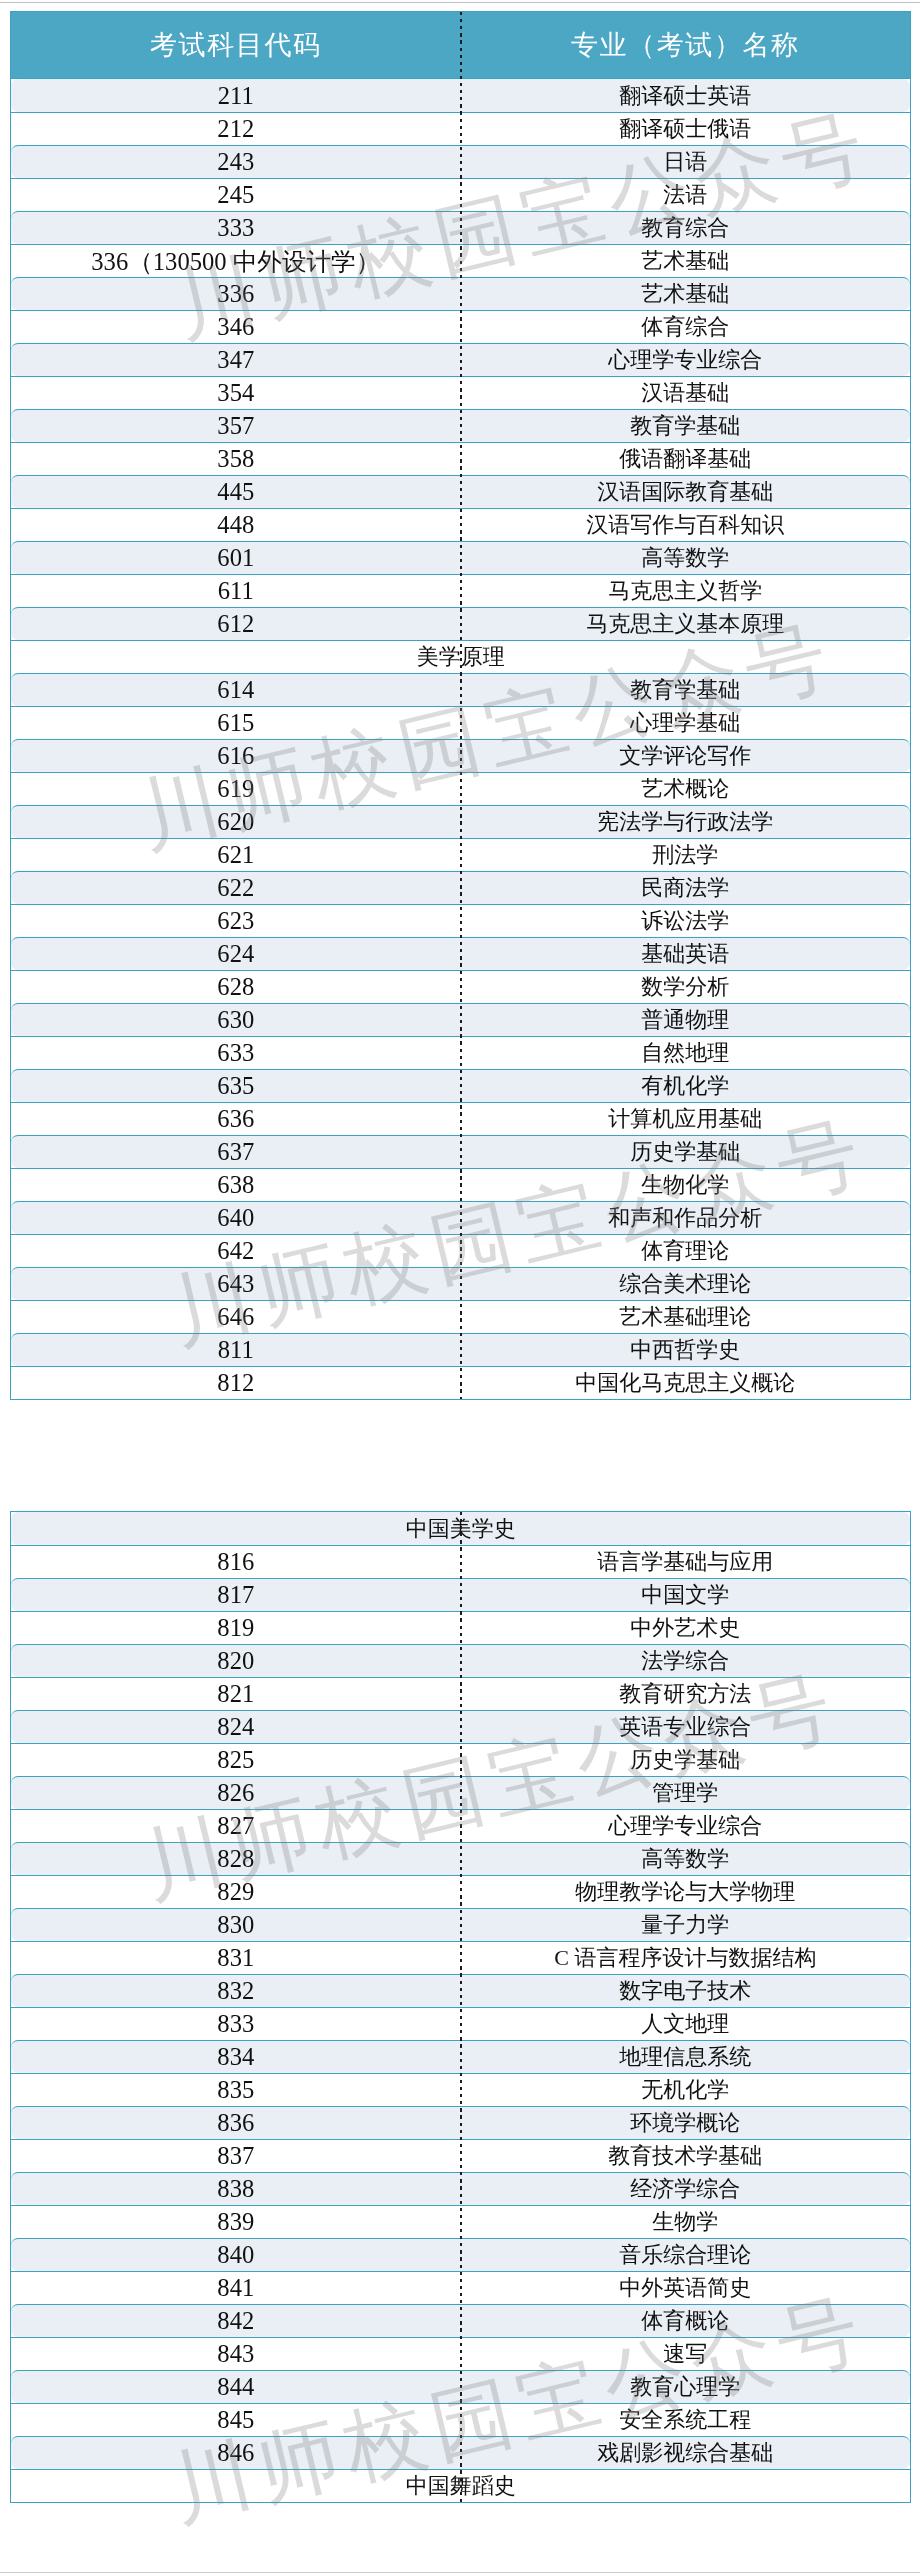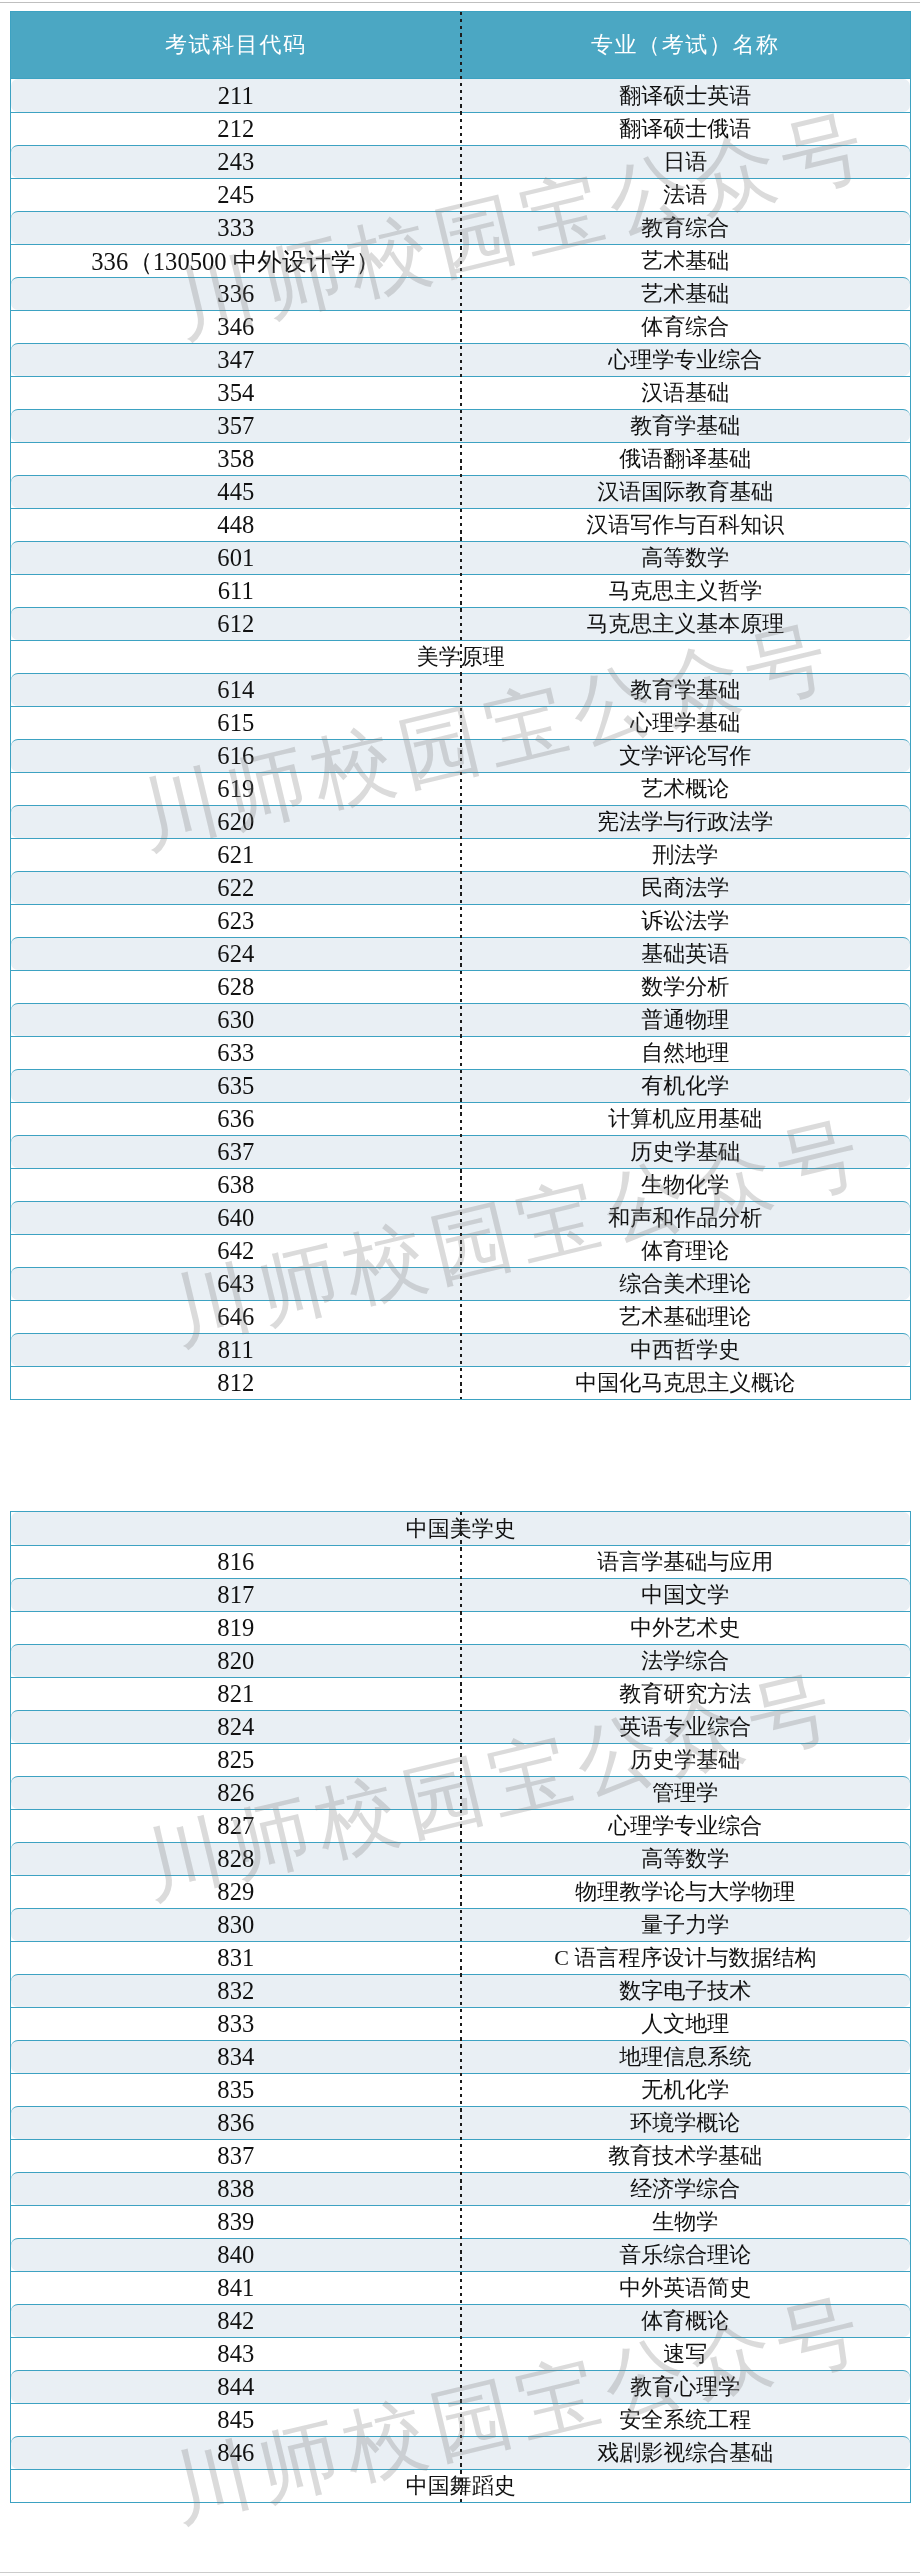--- a/index.html
+++ b/index.html
@@ -31,21 +31,21 @@
   #table-2{top:1511px;}
 
   .thead{
     display:flex;height:67px;
     background:var(--header-bg);
     color:#ffffff;
     border-bottom:1.6px solid var(--border);
   }
   .th{
     display:flex;align-items:center;justify-content:center;
-    font-size:22px;letter-spacing:1.6px;
+    font-size:27px;letter-spacing:1.6px;
   }
   .th.c1{width:449px;}
   .th.c2{flex:1;font-family:Liberation Mono, monospace;}
 
   .row{display:flex;height:33px;background:var(--row);}
   .tbody .row + .row{border-top:1.6px solid var(--border);}
   .row.alt{background:var(--row-alt);border-radius:7px;}
   .cell{
     display:flex;align-items:center;justify-content:center;
     color:var(--ink);white-space:nowrap;

